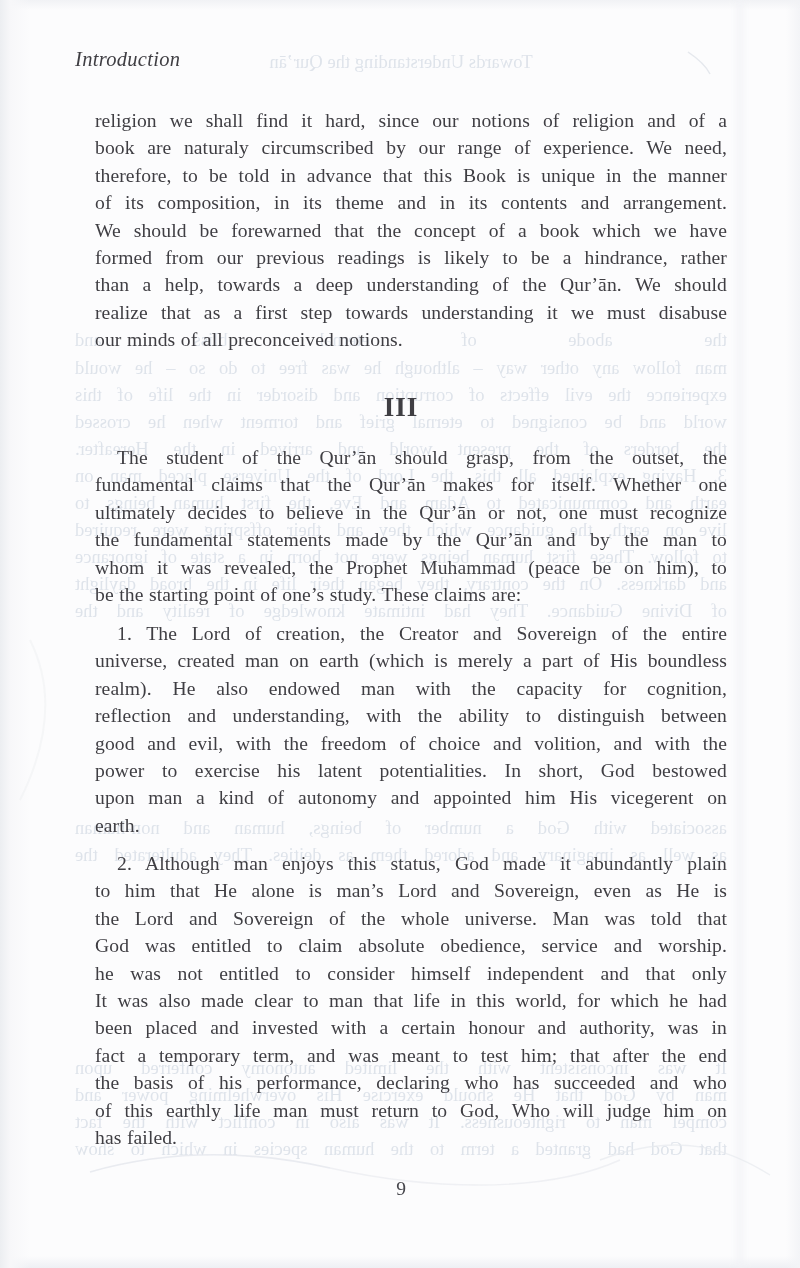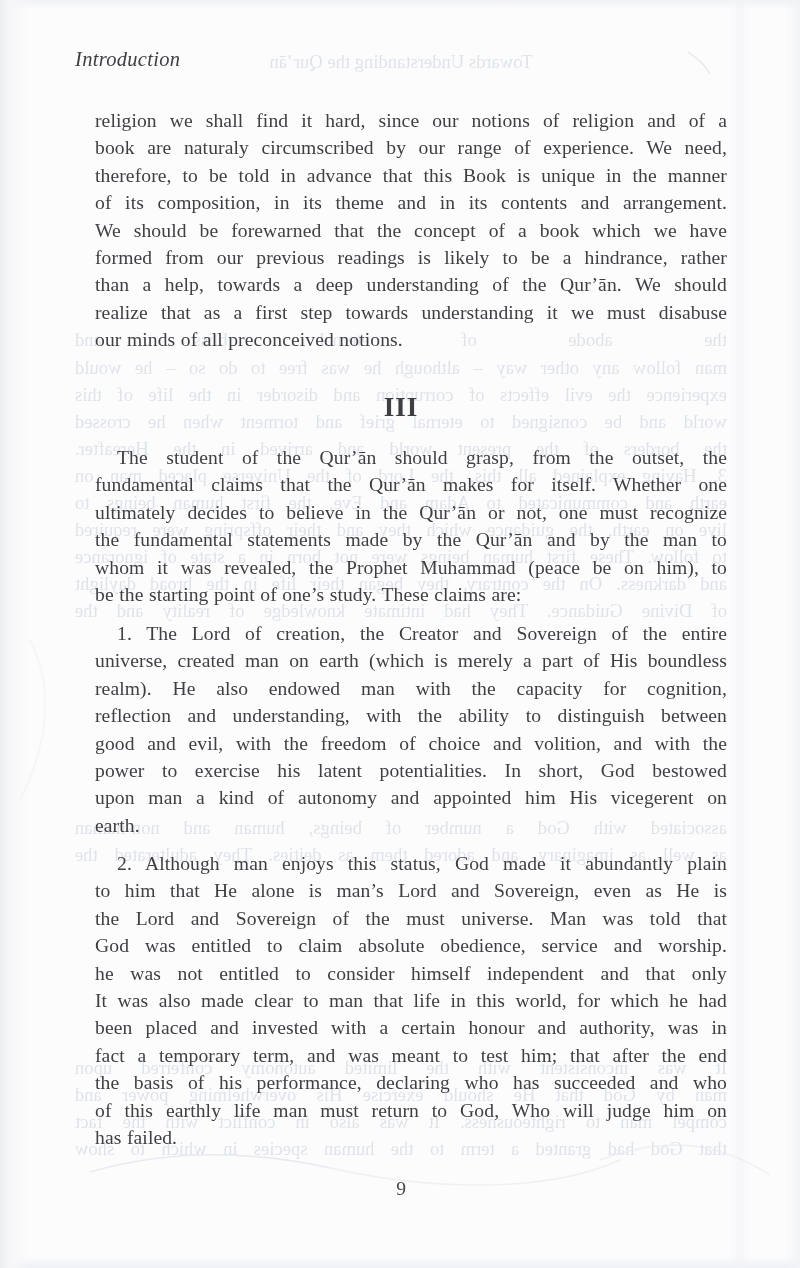--- a/index.html
+++ b/index.html
@@ -139,21 +139,21 @@
       <div class="line">reflection and understanding, with the ability to distinguish between</div>
       <div class="line">good and evil, with the freedom of choice and volition, and with the</div>
       <div class="line">power to exercise his latent potentialities. In short, God bestowed</div>
       <div class="line">upon man a kind of autonomy and appointed him His vicegerent on</div>
       <div class="line last">earth.</div>
     </div>
 
   <div class="textblock" style="top:850px">
       <div class="line indent">2.  Although man enjoys this status, God made it abundantly plain</div>
       <div class="line">to him that He alone is man’s Lord and Sovereign, even as He is</div>
-      <div class="line">the Lord and Sovereign of the must universe. Man was told that</div>
+      <div class="line">the Lord and Sovereign of the whole universe. Man was told that</div>
       <div class="line">God was entitled to claim absolute obedience, service and worship.</div>
       <div class="line">he was not entitled to consider himself independent and that only</div>
       <div class="line">It was also made clear to man that life in this world, for which he had</div>
       <div class="line">been placed and invested with a certain honour and authority, was in</div>
       <div class="line">fact a temporary term, and was meant to test him; that after the end</div>
       <div class="line">the basis of his performance, declaring who has succeeded and who</div>
       <div class="line">of this earthly life man must return to God, Who will judge him on</div>
       <div class="line last">has failed.</div>
     </div>
 

